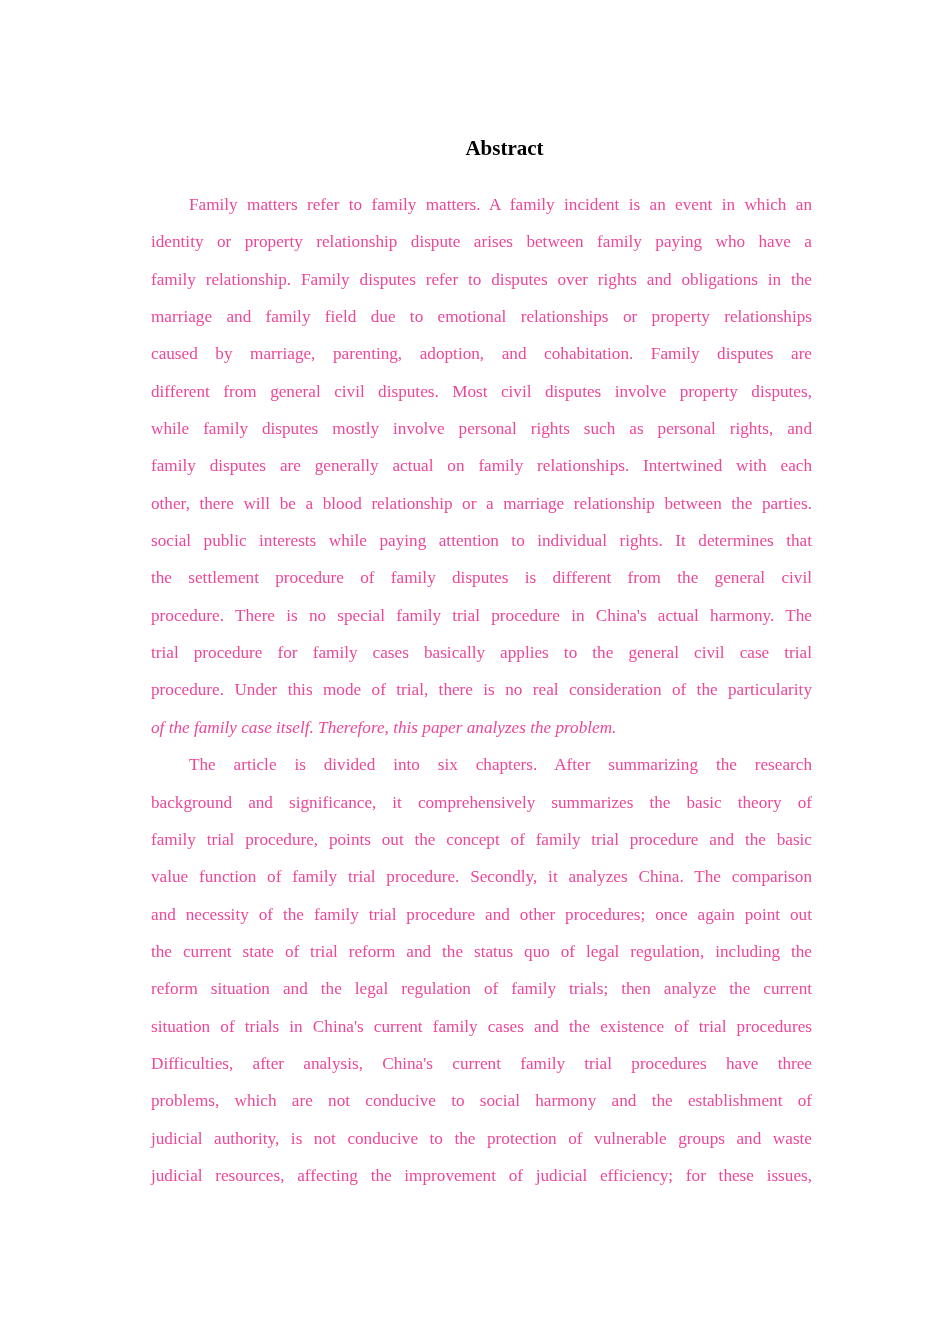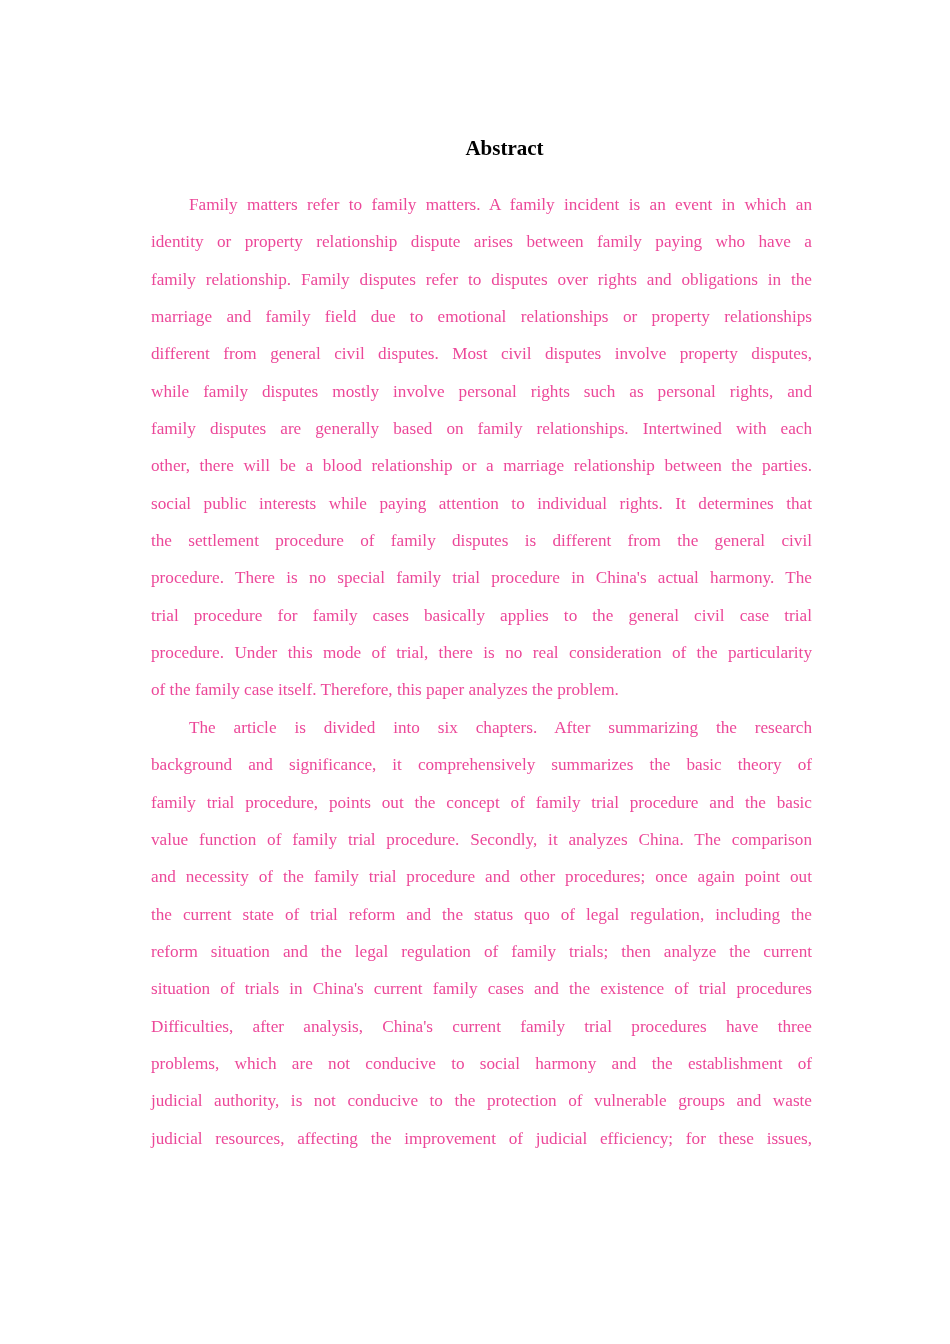--- a/index.html
+++ b/index.html
@@ -45,40 +45,42 @@
     }
     .line {
       display: block;
       text-align: justify;
       text-align-last: justify;
       white-space: nowrap;
       height: 37.35px;
     }
     .line.last {
       text-align-last: left;
+      font-style: italic;
     }
     .line.indent {
       text-indent: 38px;
     }
   </style>
 </head>
 <body>
 
 <div class="page">
   <h1 class="title">Abstract</h1>
 
   <div class="body-text">
     <div>
       <span class="line indent">Family matters refer to family matters. A family incident is an event in which an</span>
       <span class="line">identity or property relationship dispute arises between family paying who have a</span>
       <span class="line">family relationship. Family disputes refer to disputes over rights and obligations in the</span>
       <span class="line">marriage and family field due to emotional relationships or property relationships</span>
+      <span class="line">caused by marriage, parenting, adoption, and cohabitation. Family disputes are</span>
       <span class="line">different from general civil disputes. Most civil disputes involve property disputes,</span>
       <span class="line">while family disputes mostly involve personal rights such as personal rights, and</span>
-      <span class="line">family disputes are generally based on family relationships. Intertwined with each</span>
+      <span class="line">family disputes are generally actual on family relationships. Intertwined with each</span>
       <span class="line">other, there will be a blood relationship or a marriage relationship between the parties.</span>
       <span class="line">social public interests while paying attention to individual rights. It determines that</span>
       <span class="line">the settlement procedure of family disputes is different from the general civil</span>
       <span class="line">procedure. There is no special family trial procedure in China's actual harmony. The</span>
       <span class="line">trial procedure for family cases basically applies to the general civil case trial</span>
       <span class="line">procedure. Under this mode of trial, there is no real consideration of the particularity</span>
       <span class="line last">of the family case itself. Therefore, this paper analyzes the problem.</span>
     </div>
     <div>
       <span class="line indent">The article is divided into six chapters. After summarizing the research</span>

